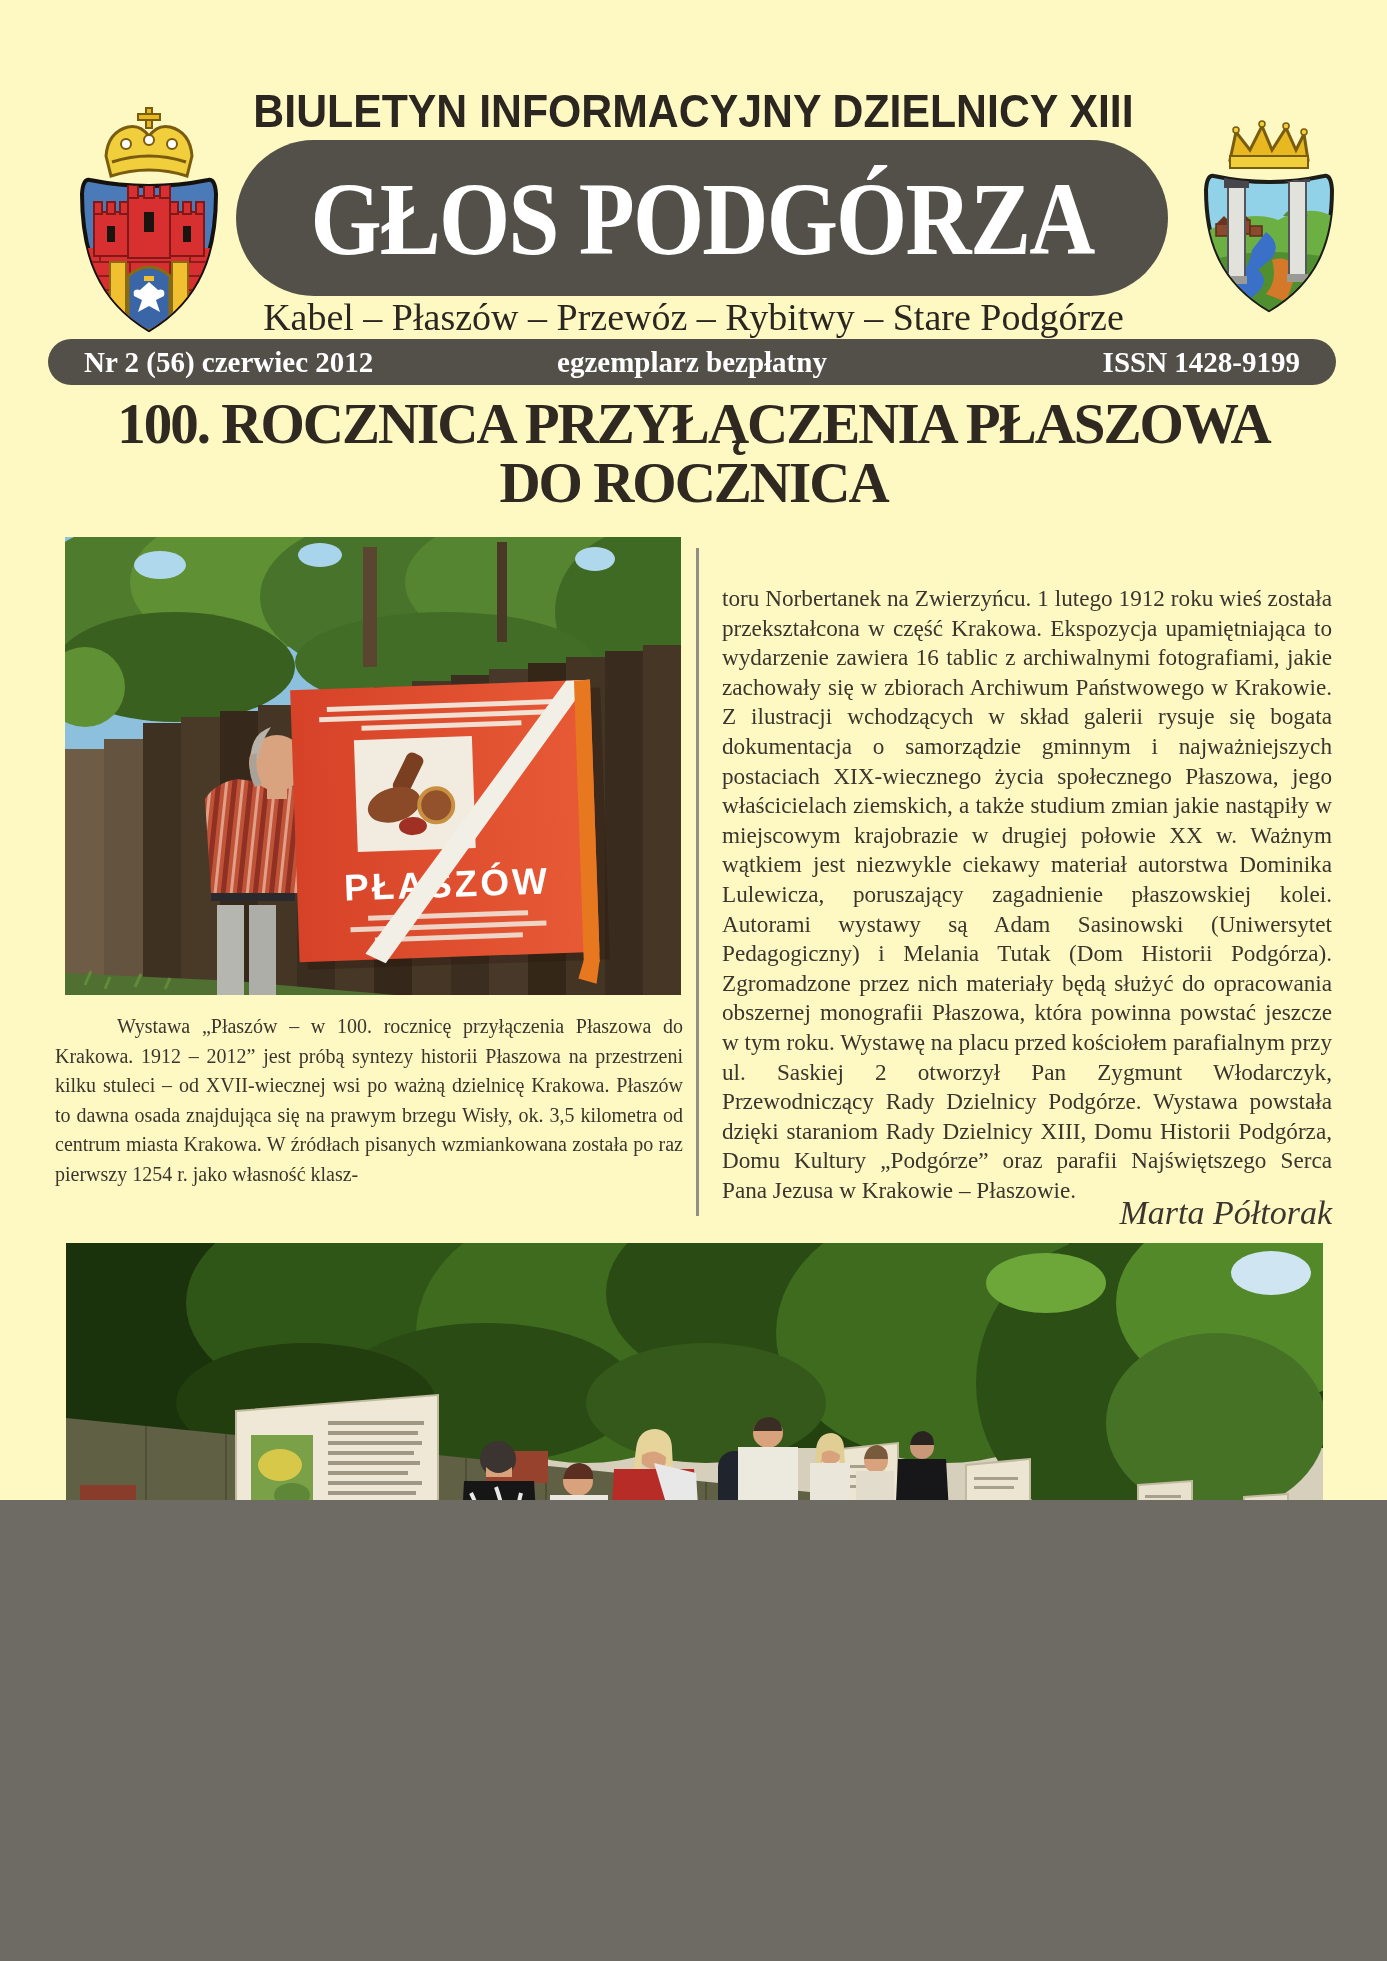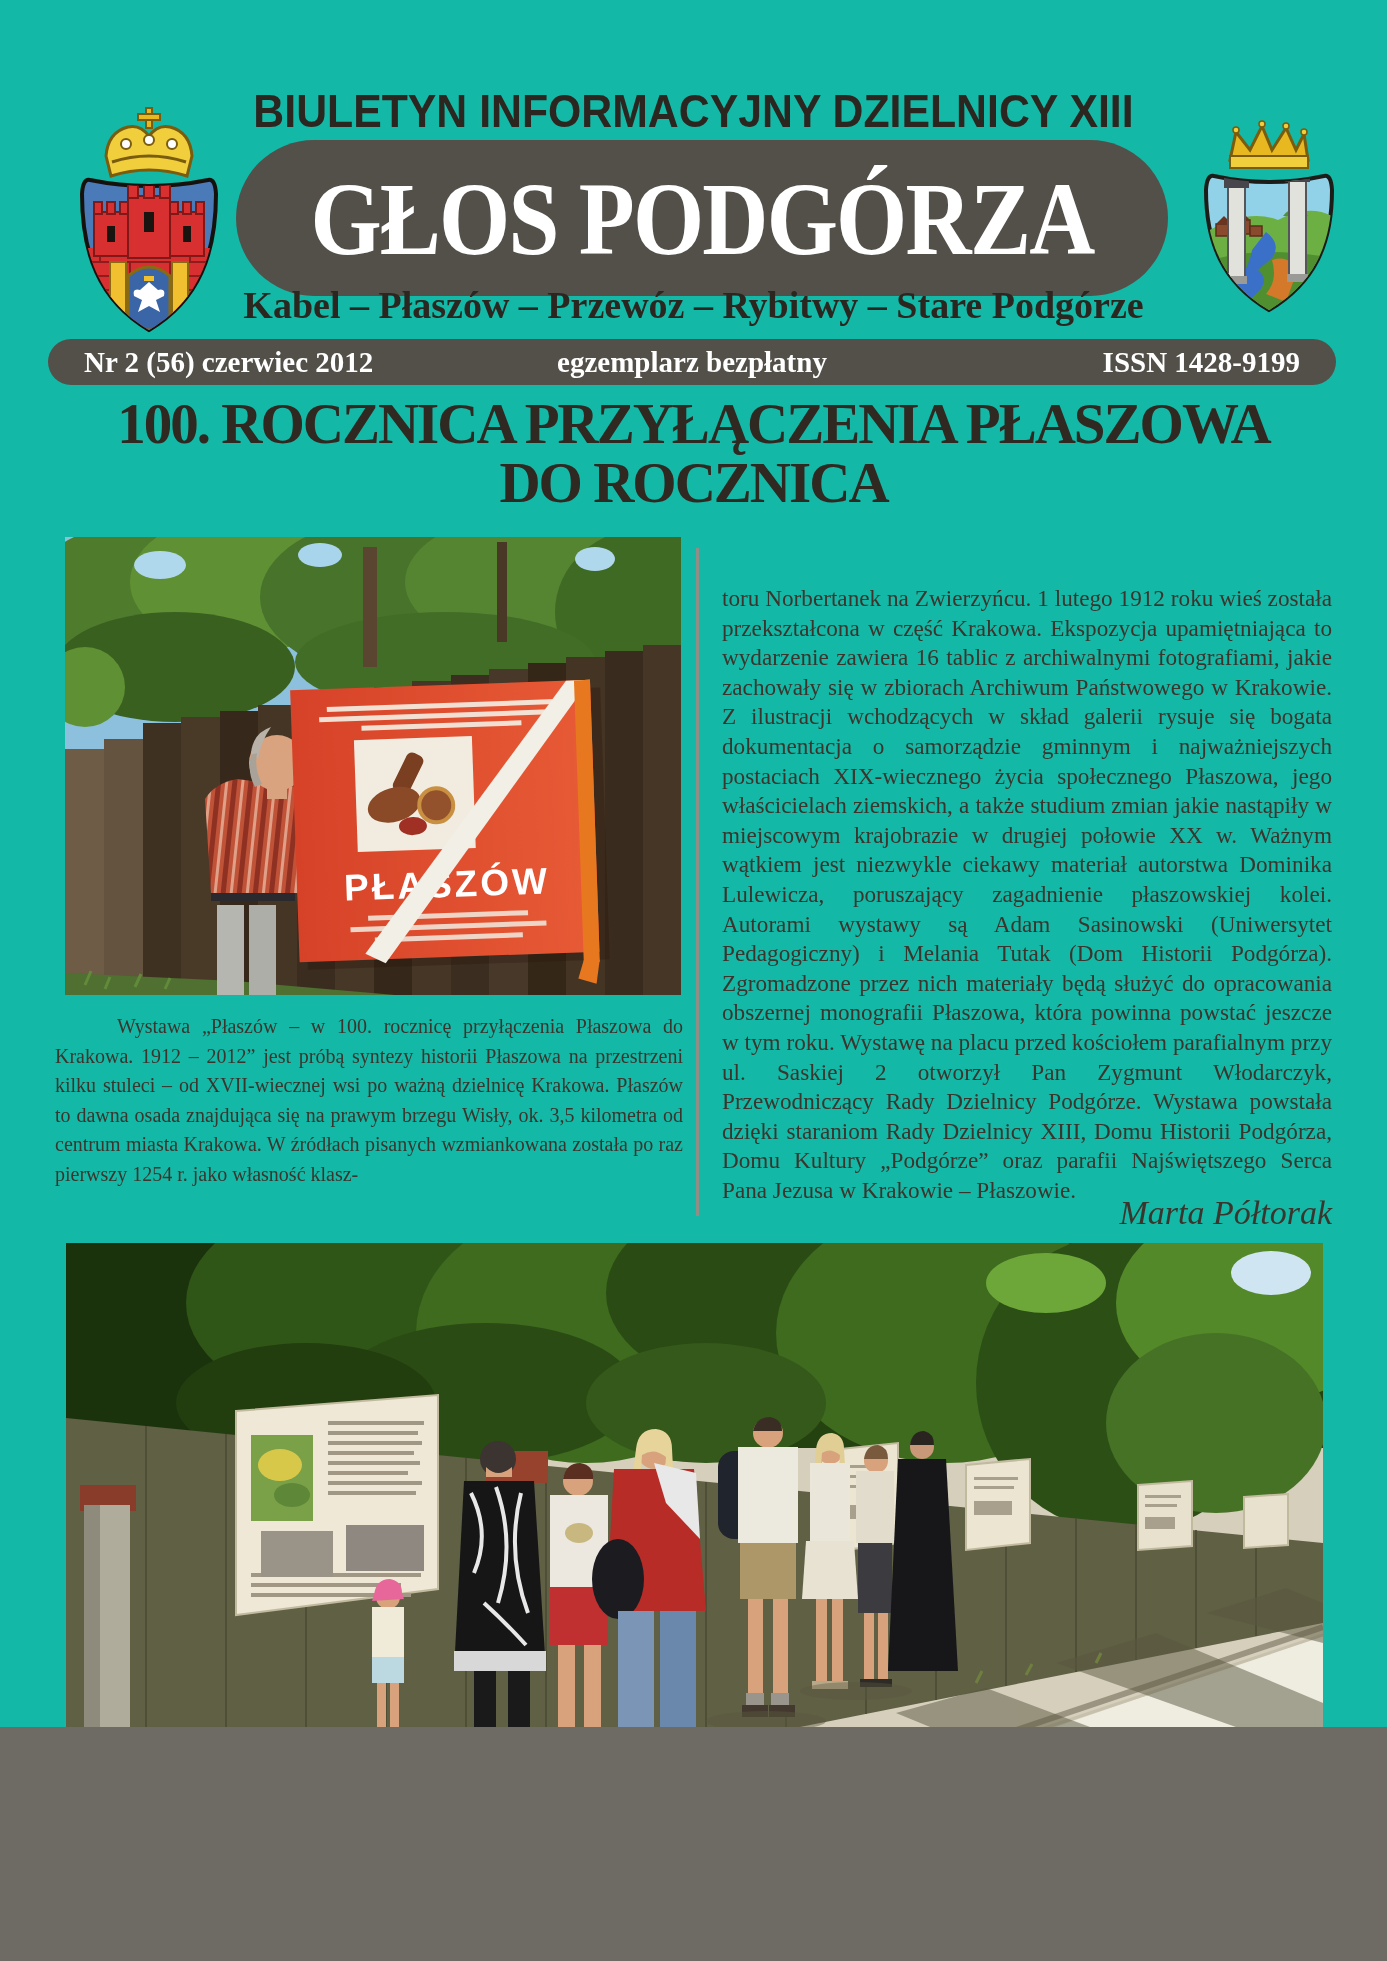--- a/index.html
+++ b/index.html
@@ -1,39 +1,39 @@
 <!DOCTYPE html>
 <html><head>
 <meta charset="utf-8">
 <style>
   * { margin:0; padding:0; box-sizing:border-box; }
   html,body { background:#6e6a64; }
   .page {
-    position:relative; width:1387px; height:1727px; margin:0 auto;
-    background:#14b8a6; overflow:hidden;
+    position:relative; width:1387px; height:1500px; margin:0 auto;
+    background:#fef9c3; overflow:hidden;
     font-family:"Liberation Serif", serif; color:#3b352d;
   }
   .kicker {
     position:absolute; top:84px; left:0; width:100%; text-align:center;
     font-family:"Liberation Sans", sans-serif; font-weight:bold;
     font-size:46px; color:#2c2620; transform:scaleX(0.93); white-space:nowrap;
   }
   .masthead-box {
     position:absolute; left:236px; top:140px; width:932px; height:156px;
     background:#53504a; border-radius:82px;
     display:flex; align-items:center; justify-content:center;
   }
   .masthead-title {
     font-family:"Liberation Serif", serif; font-weight:bold; color:#ffffff;
     font-size:104px; white-space:nowrap; letter-spacing:-2px;
     transform:scaleX(0.88);
   }
   .subtitle {
-    position:absolute; top:283px; left:0; width:100%; text-align:center;
-    font-weight:bold; font-size:38px; color:#2c2620; white-space:nowrap;
+    position:absolute; top:295px; left:0; width:100%; text-align:center;
+    font-weight:normal; font-size:38px; color:#2c2620; white-space:nowrap;
   }
   .issue-bar {
     position:absolute; left:48px; top:339px; width:1288px; height:46px;
     background:#53504a; border-radius:23px; color:#ffffff;
     font-weight:bold; font-size:29px;
     display:flex; align-items:center; justify-content:center;
   }
   .issue-left  { position:absolute; left:36px; }
   .issue-right { position:absolute; right:36px; }
   .headline {

